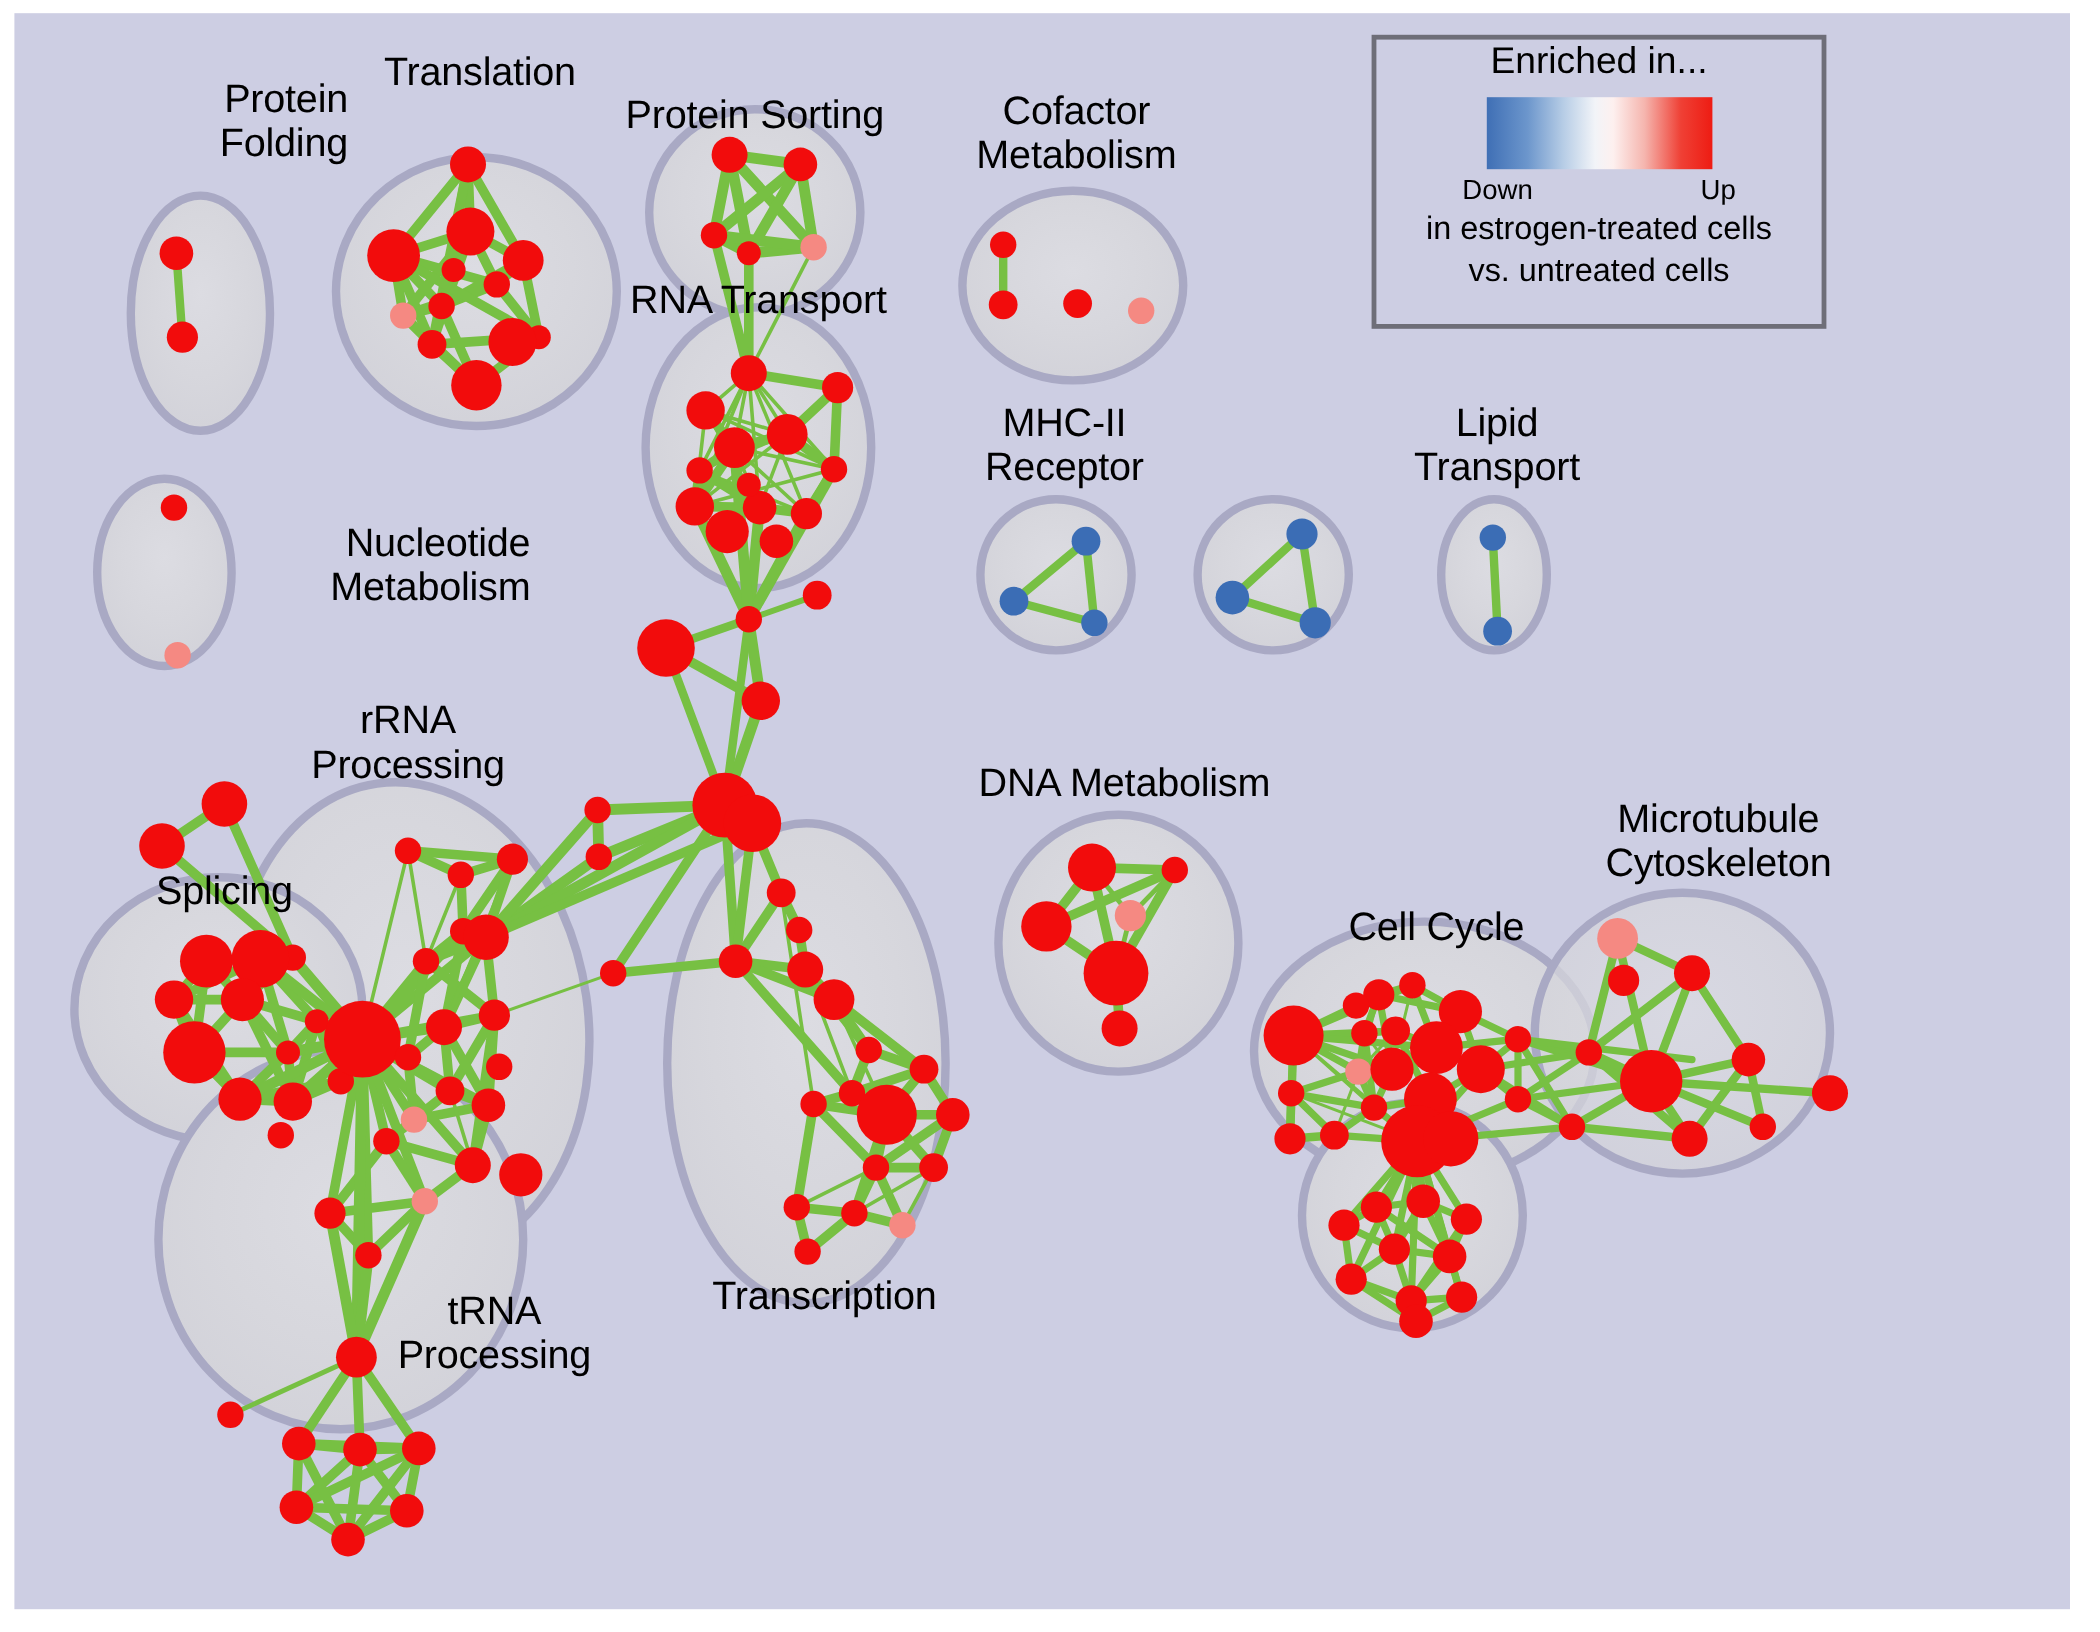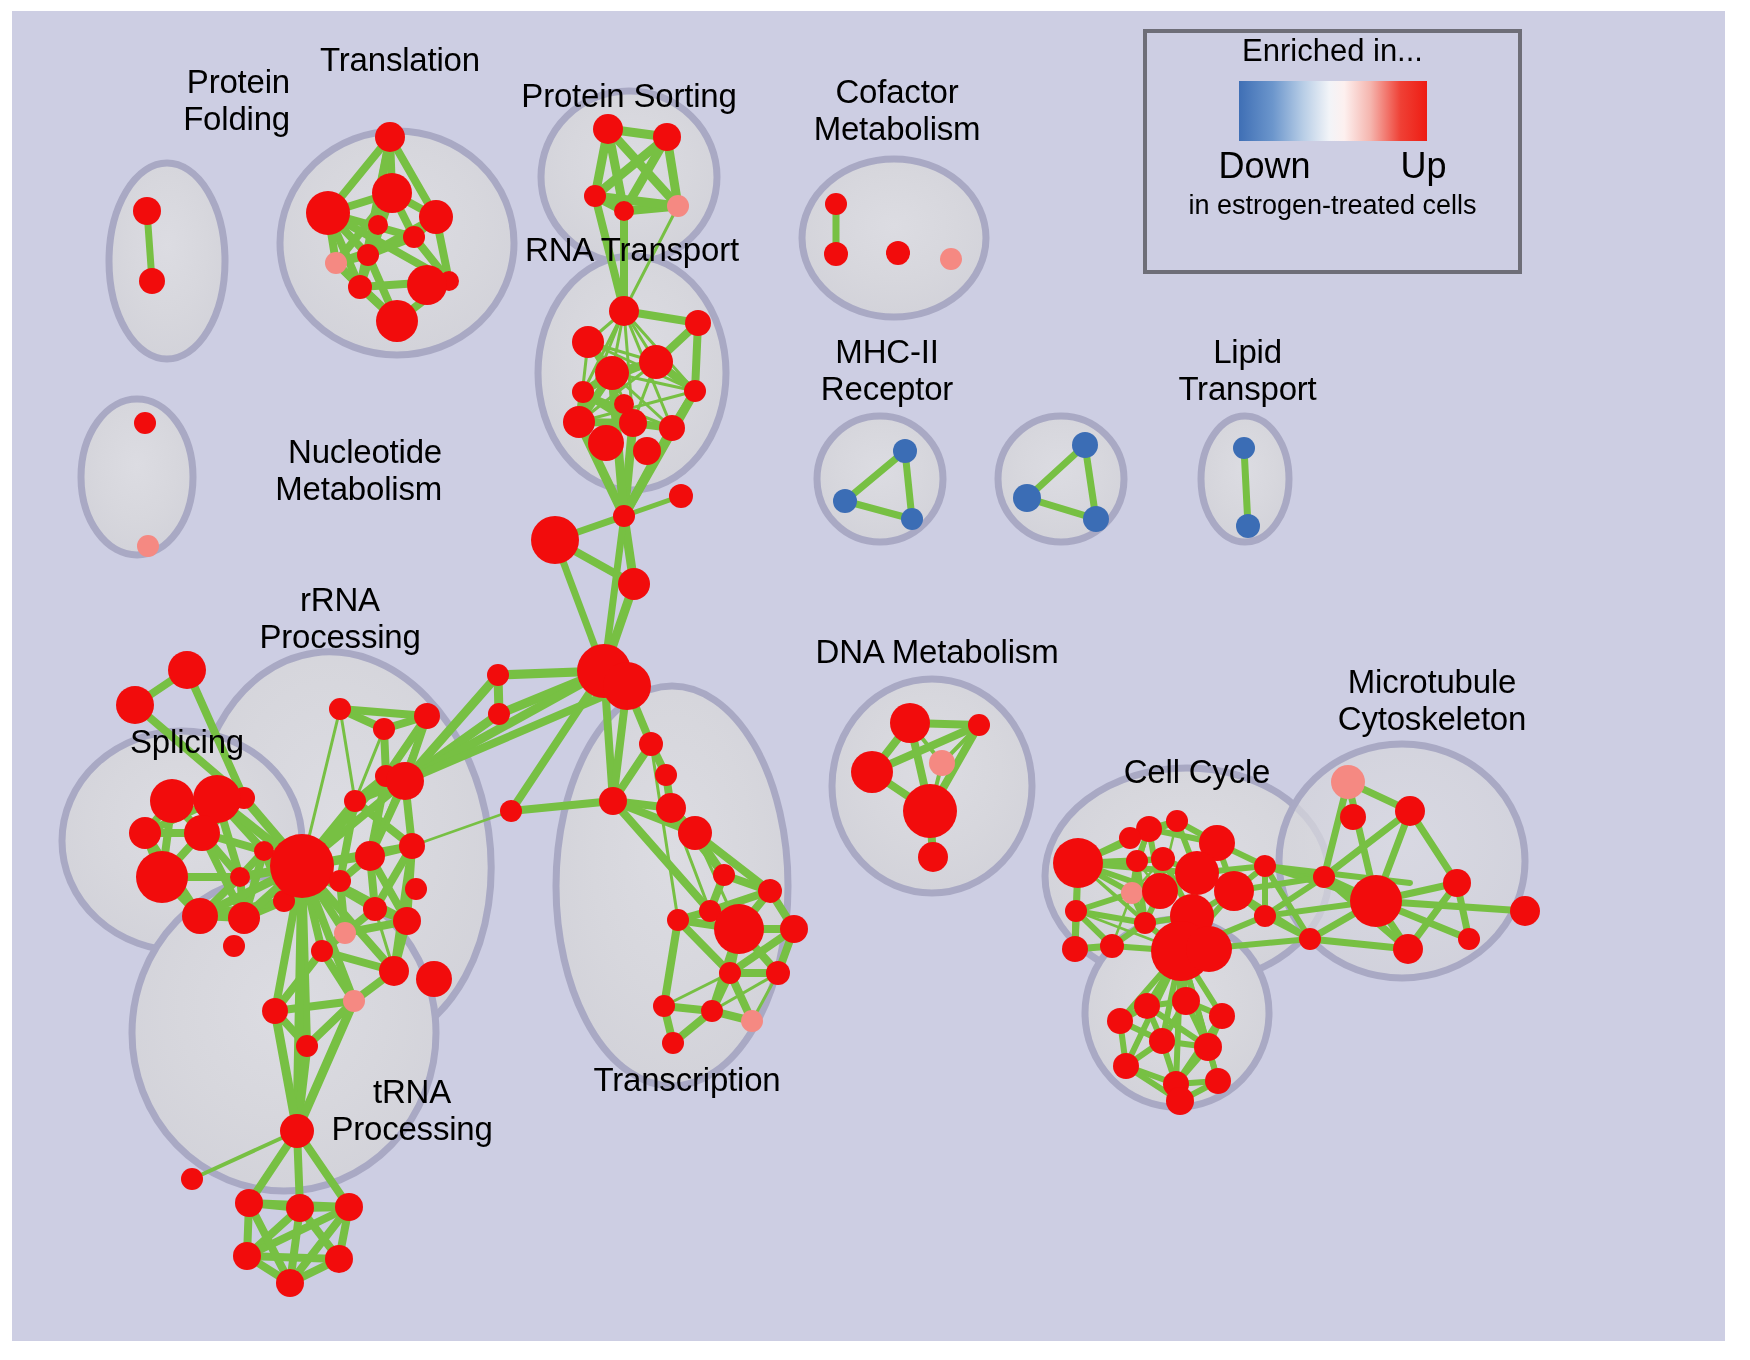--- a/index.html
+++ b/index.html
@@ -47,21 +47,21 @@
     font-family:"Liberation Sans", sans-serif;
   }
   #gradbar{
     margin:12px auto 0 auto;
     width:188px;height:60px;
     background:linear-gradient(to right,#3f6fb5 0%,#6c96cc 18%,#b7cde6 34%,#f2f4f8 48%,#fdf0ef 56%,#f5b5ae 70%,#ef4035 86%,#ee1c13 100%);
   }
   #legend .lrow{
     display:flex;justify-content:space-between;
     width:228px;margin:4px auto 0 auto;
-    font-size:36px;color:#000;
+    font-size:23px;color:#000;
   }
   #legend .lsub{
     text-align:center;font-size:27px;color:#000;line-height:33px;margin-top:2px;
   }
 </style>
 </head>
 <body>
 
 <div id="canvas">
   <div id="plot">
@@ -769,16 +769,17 @@
 Cytoskeleton</div>
 
     <div id="legend">
       <div class="ltitle">Enriched in...</div>
       <div id="gradbar"></div>
       <div class="lrow">
         <span>Down</span>
         <span>Up</span>
       </div>
       <div class="lsub">in estrogen-treated cells</div>
+      <div class="lsub">vs. untreated cells</div>
     </div>
 
   </div>
 </div>
 
 </body></html>

